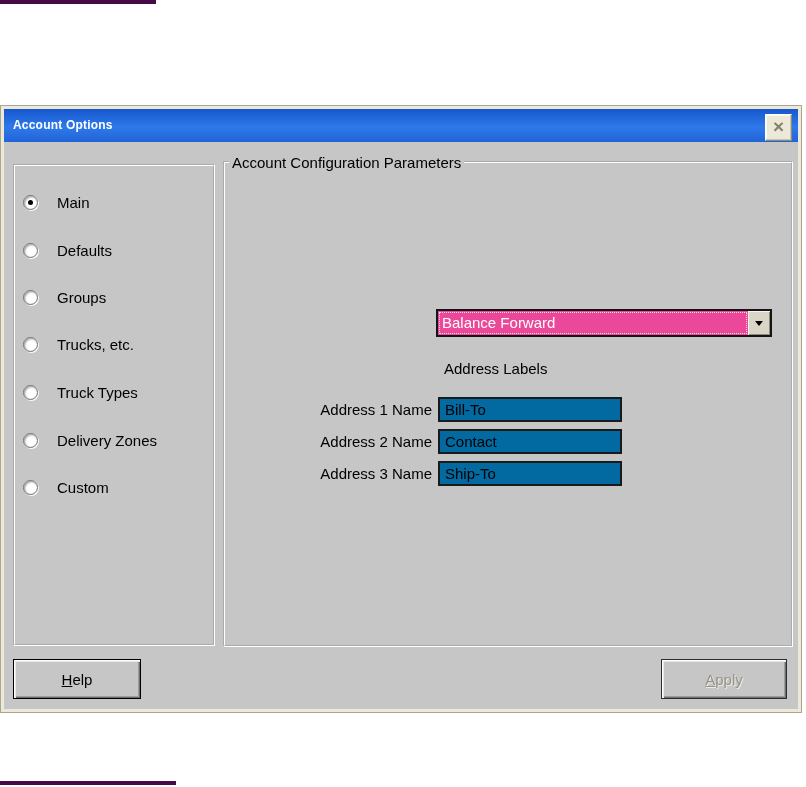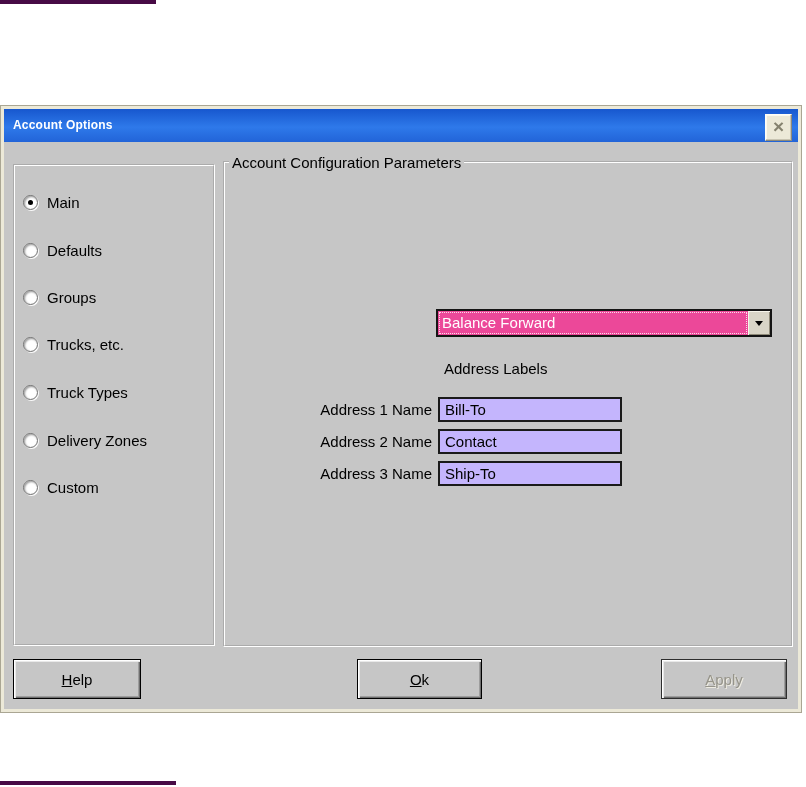--- a/index.html
+++ b/index.html
@@ -42,21 +42,21 @@
   
   .group { position: absolute; border: 2px groove #ffffff; }
   .group.left-pane  { left: 9px;  top: 22px; width: 202px; height: 482px; }
   .group.right-pane { left: 219px; top: 19px; width: 570px; height: 486px; }
   .group-title {
     position: absolute; top: -9px; left: 4px; background: #c6c6c6;
     padding: 0 3px; font-size: 15px; white-space: nowrap;
   }
 
   
-  .radio-item { position: absolute; left: 8px; display: flex; align-items: center; gap: 9px; height: 17px; }
+  .radio-item { position: absolute; left: 8px; display: flex; align-items: center; gap: 19px; height: 17px; }
   .radio {
     width: 15px; height: 15px; border-radius: 50%; background: #fff;
     border: 1px solid #6f6f6f; position: relative; flex: 0 0 auto;
     box-shadow: inset 1px 1px 2px #9a9a9a, 1px 1px 0 rgba(255,255,255,0.9);
   }
   .radio.checked::after {
     content: ""; position: absolute; left: 4px; top: 4px; width: 5px; height: 5px;
     border-radius: 50%; background: #000;
   }
   .radio-label { white-space: nowrap; }
@@ -76,21 +76,21 @@
     width: 22px; background: #d9d5c7; flex: 0 0 auto;
     box-shadow: inset 1px 1px 0 #f7f5eb, inset -1px -1px 0 #8f8a79;
     display: flex; align-items: center; justify-content: center;
   }
   .tri-down { width: 0; height: 0; border-left: 4px solid transparent; border-right: 4px solid transparent; border-top: 5px solid #000; }
 
   .addr-heading { position: absolute; left: 219px; top: 197px; white-space: nowrap; }
   .addr-label { position: absolute; width: 138px; text-align: right; left: 69px; white-space: nowrap; }
   .addr-input {
     position: absolute; left: 213px; width: 184px; height: 25px;
-    border: 2px solid #1a1a1a; background: #c4b5fd; padding: 0 3px 0 5px;
+    border: 2px solid #1a1a1a; background: #0369a1; padding: 0 3px 0 5px;
     font-family: "Liberation Sans", sans-serif; font-size: 15px; color: #000;
   }
 
   
   .btn {
     position: absolute; top: 517px; height: 40px;
     background: #c6c6c6; border: 1px solid #000;
     box-shadow: inset 1px 1px 0 #ffffff, inset 2px 2px 0 #e9e9e9, inset -1px -1px 0 #6e6e6e, inset -2px -2px 0 #9d9d9d;
     display: flex; align-items: center; justify-content: center;
     font-size: 15px; cursor: default; white-space: nowrap;
@@ -169,21 +169,18 @@
       <div class="addr-label" style="top:270px">Address 2 Name</div>
       <input class="addr-input" style="top: 266px;" value="Contact">
 
       <div class="addr-label" style="top:302px">Address 3 Name</div>
       <input class="addr-input" style="top: 298px;" value="Ship-To">
     </div>
 
     <div class="btn help">
       <span><span class="key">H</span><span>elp</span></span>
     </div>
-    <div class="btn ok">
-      <span><span class="key">O</span><span>k</span></span>
-    </div>
     <div class="btn apply disabled">
       <span><span class="key">A</span><span>pply</span></span>
     </div>
 
   </div>
 </div>
 
 </body></html>

